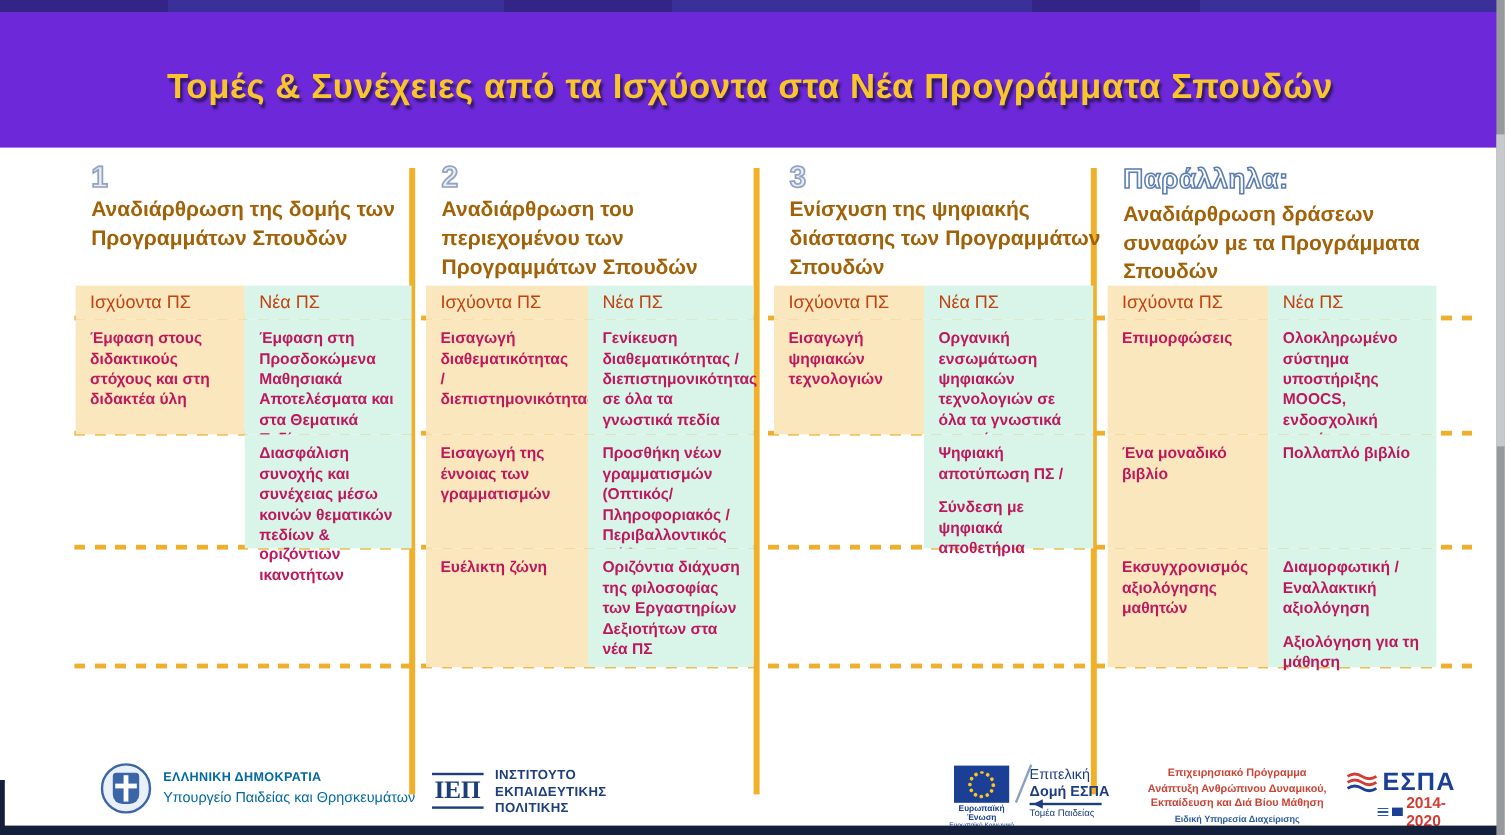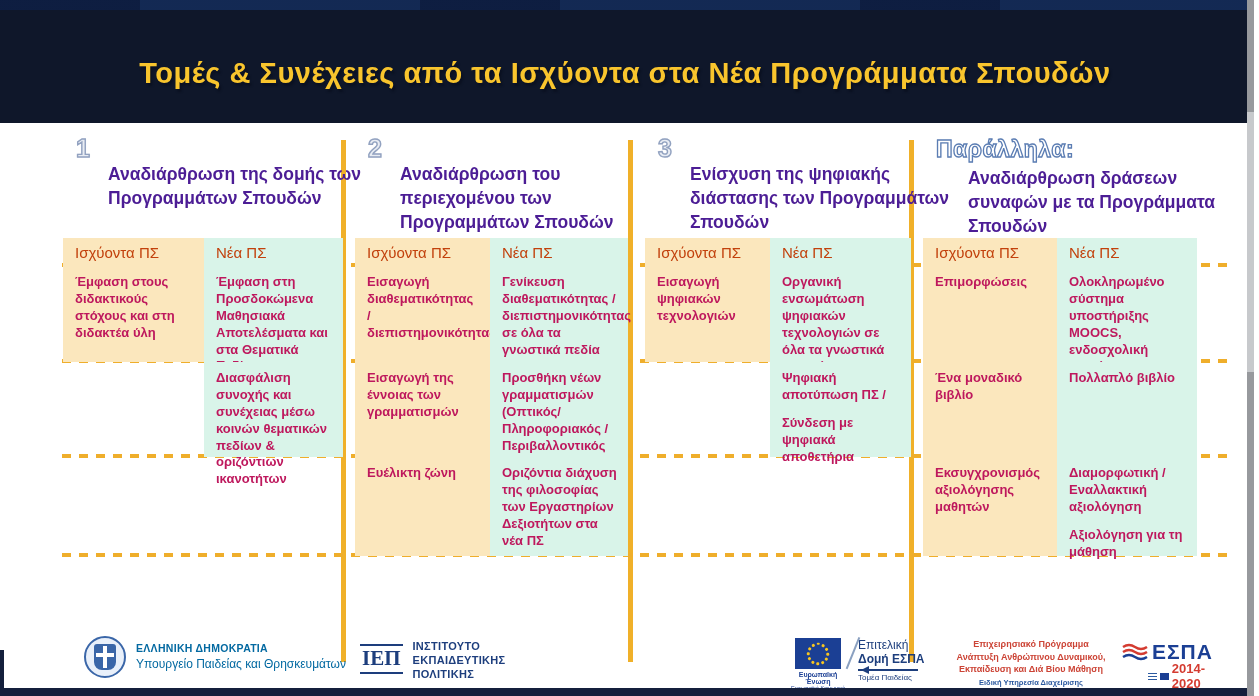--- a/index.html
+++ b/index.html
@@ -1,37 +1,37 @@
 <!DOCTYPE html>
 <html><head>
 <meta charset="utf-8">
 <style>
   * { margin:0; padding:0; box-sizing:border-box; }
   html,body { width:1259px; height:696px; }
   body { font-family:"Liberation Sans","DejaVu Sans",sans-serif; background:#ffffff; overflow:hidden; }
   #stage { position:relative; width:1259px; height:696px; background:#ffffff; overflow:hidden; }
 
   
-  .header-band { position:absolute; left:0; top:0; width:1248px; height:123px; background:#0f172a; }
+  .header-band { position:absolute; left:0; top:0; width:1248px; height:123px; background:#6d28d9; }
   .header-band::before { content:""; position:absolute; left:0; top:0; width:100%; height:10px;
     background:linear-gradient(90deg,#0d2250 0 140px,#16356f 140px 420px,#0d2250 420px 560px,#16356f 560px 860px,#0d2250 860px 1000px,#16356f 1000px); opacity:.6; }
   .slide-title { position:absolute; left:60px; top:57px; width:1130px; text-align:center;
     font-size:29px; font-weight:bold; letter-spacing:.5px; color:#f9c52d;
     text-shadow:2px 3px 2px rgba(8,14,28,.6); }
 
   
   .vline { position:absolute; top:140px; height:522px; width:5px; background:#f0b029; }
   .dash  { position:absolute; left:62px; width:1170px; height:4px;
     background:repeating-linear-gradient(90deg,#efae2b 0 9px,transparent 9px 17px); }
 
   
   .col-num { position:absolute; font-size:25px; font-weight:bold;
     color:#e8ecf3; -webkit-text-stroke:1.4px #92a2c0; text-shadow:0 0 1px #92a2c0; }
   .col-num.outline-word { font-size:23px; color:#ffffff; -webkit-text-stroke:1.3px #5b7db3; letter-spacing:.5px; }
-  .col-heading { position:absolute; font-size:17.5px; font-weight:bold; color:#4c1d95; line-height:1.38;margin-left:32px; }
+  .col-heading { position:absolute; font-size:17.5px; font-weight:bold; color:#a16207; line-height:1.38; }
 
   
   .cell { position:absolute; padding:8px 10px 6px 12px; font-size:13px; font-weight:600;
     color:#be185d; line-height:1.3; }
   .orange { background:#fbe7bd; }
   .mint   { background:#d9f4e9; }
   .colhdr { font-size:15px; font-weight:normal; color:#c2410c; padding-top:5px; }
   .cell p + p { margin-top:11px; }
 
   

